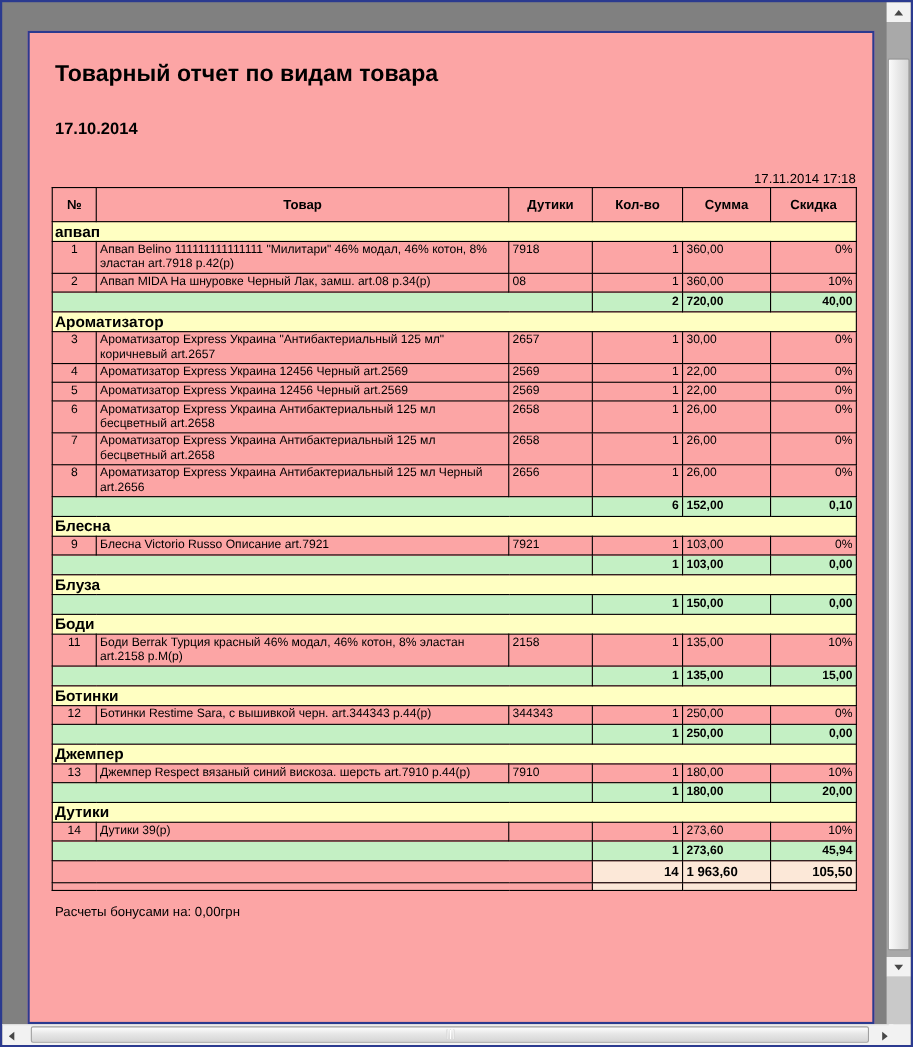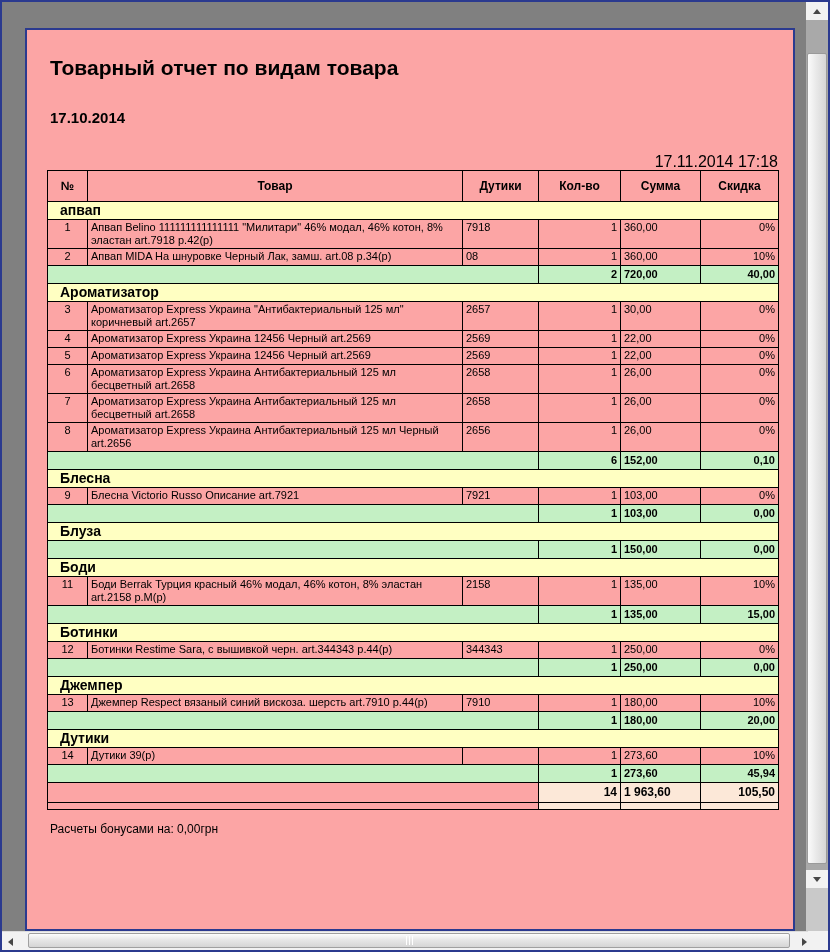--- a/index.html
+++ b/index.html
@@ -17,38 +17,38 @@
   .window{position:relative;width:830px;height:952px;background:var(--backdrop);
           border:2px solid var(--frame);overflow:hidden;}
 
   
   .page{position:absolute;left:23px;top:26px;width:770px;height:903px;
         background:#fca5a5;border:2px solid var(--frame);overflow:hidden;}
 
   .title{margin:25px 0 0 23px;font-size:21px;line-height:26px;font-weight:bold;color:#000;}
   .report-date{margin:30px 0 0 23px;font-size:15px;line-height:14px;font-weight:bold;color:#000;}
   .printed-at{margin:30px 15px 1px 20px;width:731px;text-align:right;
-              font-size:16px;line-height:14px;color:#000;}
+              font-size:12px;line-height:14px;color:#000;}
 
   table.report{border-collapse:collapse;table-layout:fixed;width:731px;margin:0 0 0 20px;}
   table.report th,table.report td{border:1px solid var(--tborder);font-size:11px;
         line-height:13px;padding:1px 3px;vertical-align:top;overflow:hidden;color:#000;}
   table.report thead th{font-size:12px;font-weight:bold;text-align:center;
         vertical-align:middle;height:31px;padding:0 2px;}
 
   td.t-num{text-align:center;}
   td.t-product{text-align:left;padding:1px 2px;}
   td.t-sku{text-align:left;}
   td.t-qty{text-align:right;padding-right:4px;}
   td.t-sum{padding-right:12px;}
   td.t-disc{text-align:right;padding-right:3px;}
   tr.data-row td{height:17px;}
 
   tr.group-row td{background:var(--group-bg);font-weight:bold;font-size:14px;
-        line-height:15px;height:18px;vertical-align:middle;padding:0 12px;}
+        line-height:15px;height:18px;vertical-align:middle;padding:0 2px;}
   tr.subtotal-row td{background:var(--subtotal-bg);font-weight:bold;height:18px;
         vertical-align:middle;}
   tr.grandtotal-row td.total{background:var(--total-bg);font-weight:bold;font-size:12px;
         height:20px;vertical-align:middle;}
   tr.grandtotal-pad td.total{background:var(--total-bg);height:7px;padding:0;}
   td.no-border{border:none;background:transparent;}
 
   .footer-note{margin:12px 0 0 23px;font-size:12px;line-height:14px;font-weight:normal;color:#000;}
 
   

